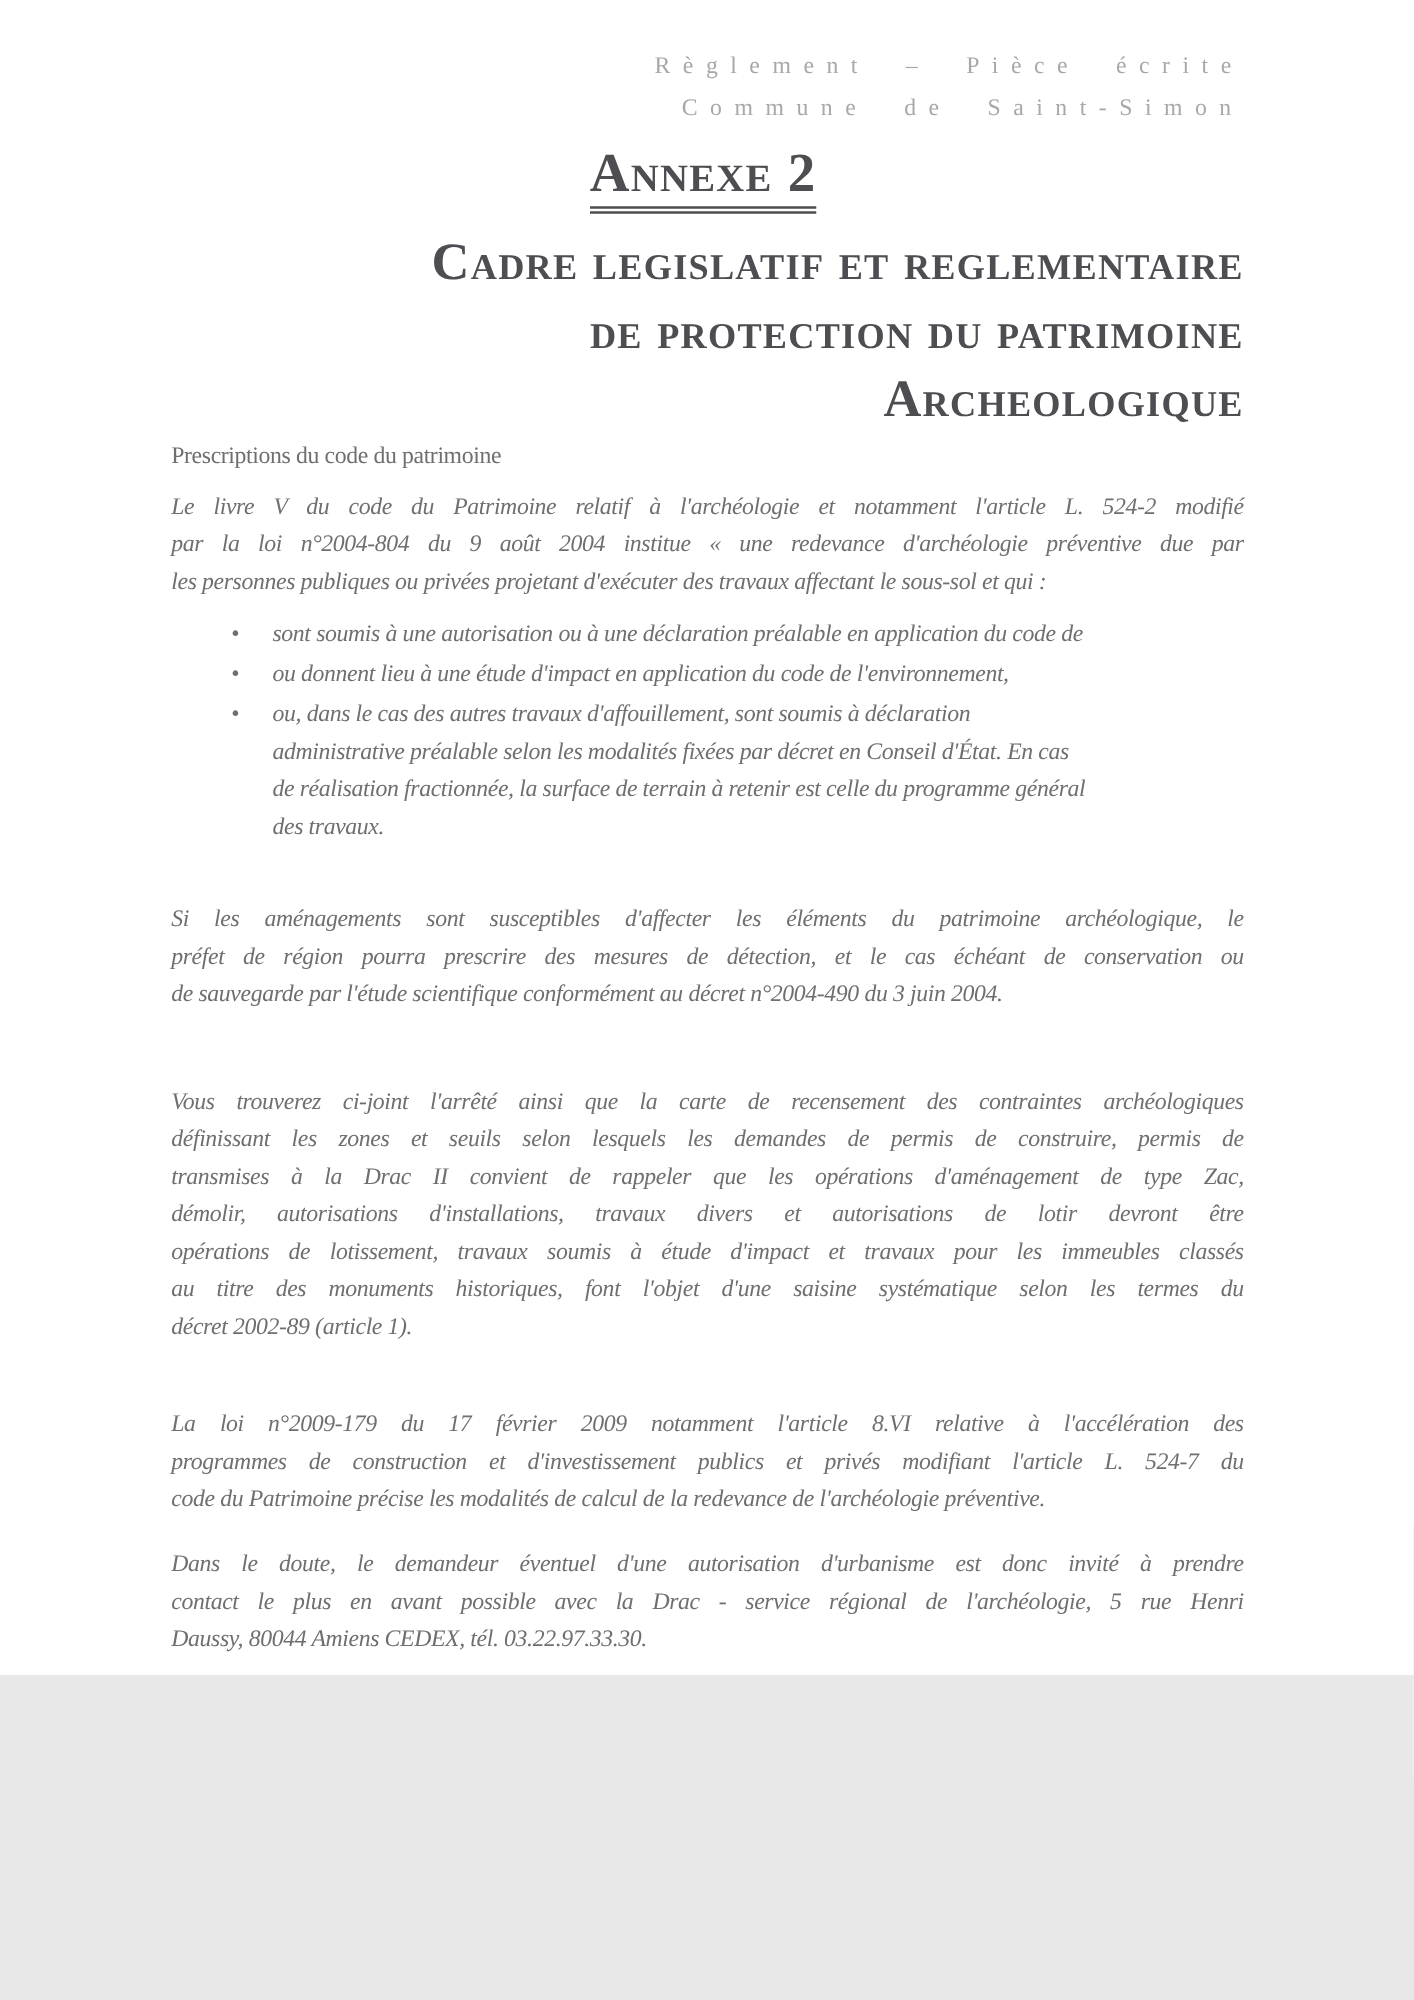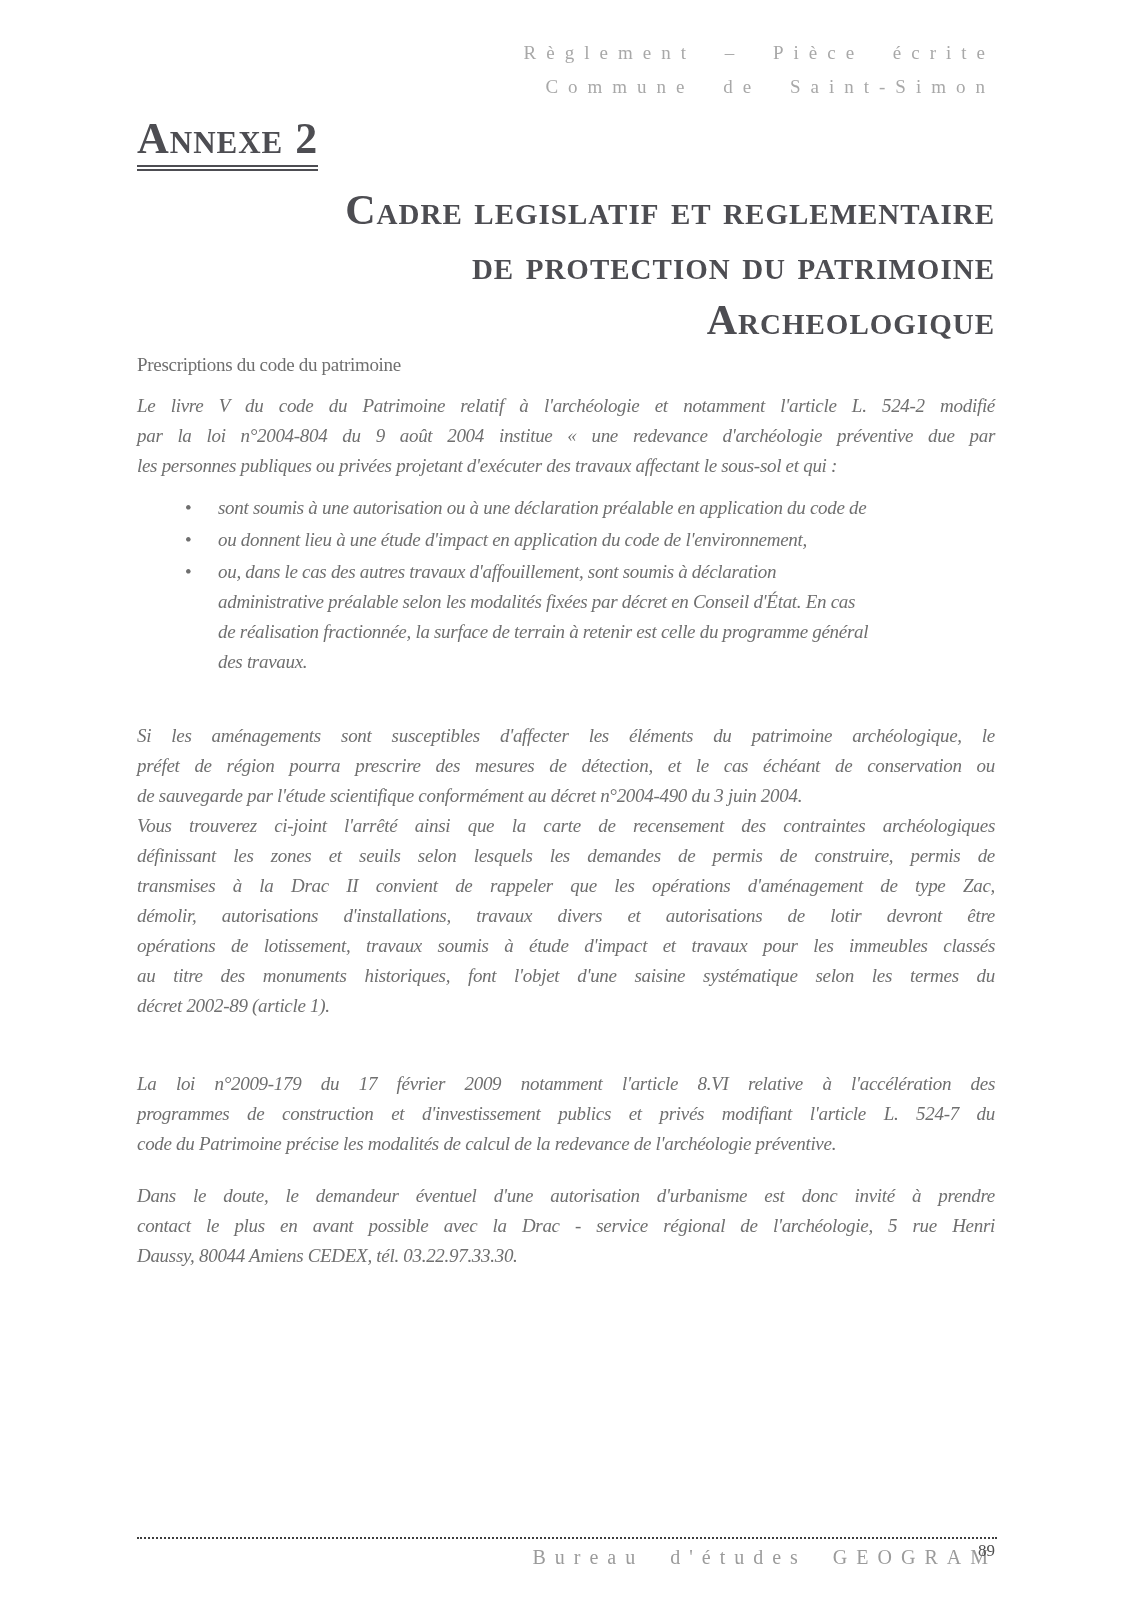--- a/index.html
+++ b/index.html
@@ -1,19 +1,19 @@
 <!DOCTYPE html>
 <html lang="fr"><head>
 <meta charset="utf-8">
 <style>
   html, body { margin: 0; padding: 0; background: #e8e8e8; }
   .page {
     position: relative;
     width: 1131px;
-    height: 1600px;
+    height: 1340px;
     background: #ffffff;
     font-family: "Liberation Serif", "DejaVu Serif", serif;
     overflow: hidden;
   }
   .content {
     position: absolute;
     left: 137px;
     top: 0;
     width: 858px;
   }
@@ -24,21 +24,21 @@
     text-align: right;
     color: #a8a8a8;
     font-size: 19px;
     line-height: 34px;
     letter-spacing: 10px;
     word-spacing: 14px;
   }
 
   
   .annexe-row {
-    text-align: left;
+    text-align: center;
     margin-top: 12px;
     margin-right: 7px;
   }
   .annexe-text {
     display: inline-block;
     font-variant: small-caps;
     font-weight: 700;
     font-size: 44px;
     line-height: 46px;
     color: #4d4d52;
@@ -75,21 +75,21 @@
   .bullet-item { position: relative; padding-left: 81px; margin-bottom: 2px; }
   .bullet-dot {
     position: absolute;
     left: 48px;
     top: 0;
     line-height: 30px;
     font-size: 19px;
   }
   .bullet-text .line { text-align: left; }
   .p2 { margin-top: 44px; }
-  .p3 { }
+  .p3 { margin-top: 56px; }
   .p4 { margin-top: 48px; }
   .p5 { margin-top: 22px; }
 
   
   .doc-footer {
     position: absolute;
     left: 137px;
     top: 1537px;
     width: 860px;
     border-top: 2px dotted #3d3d3d;

